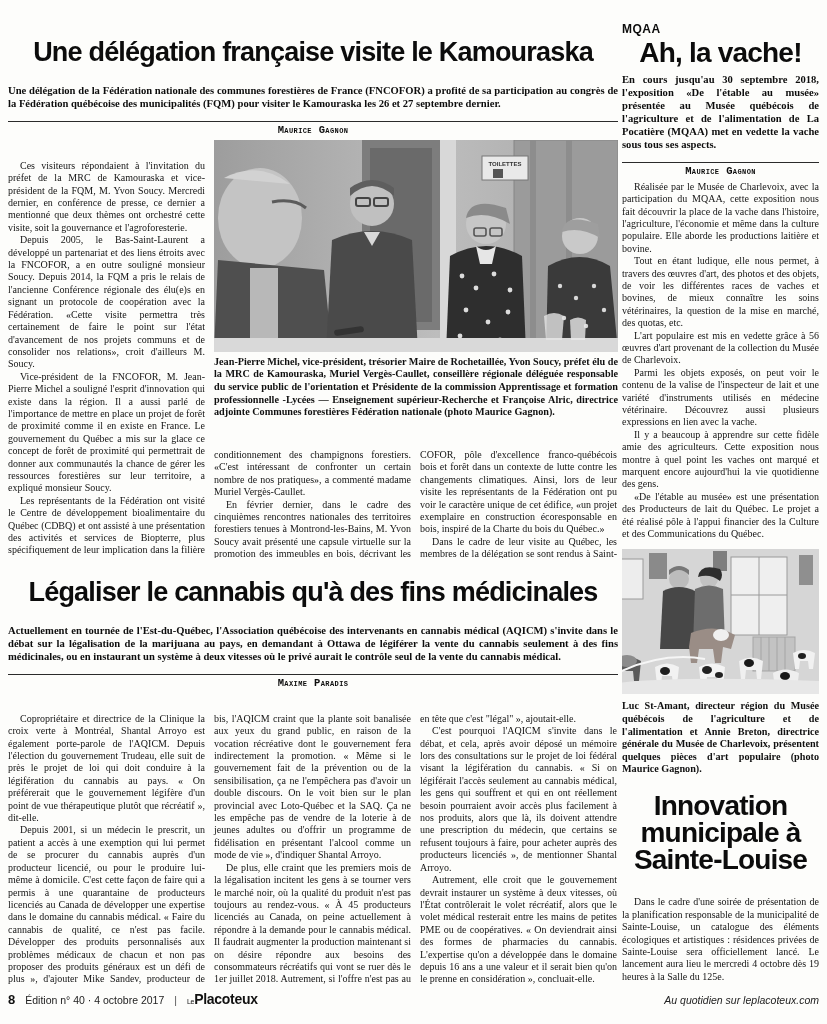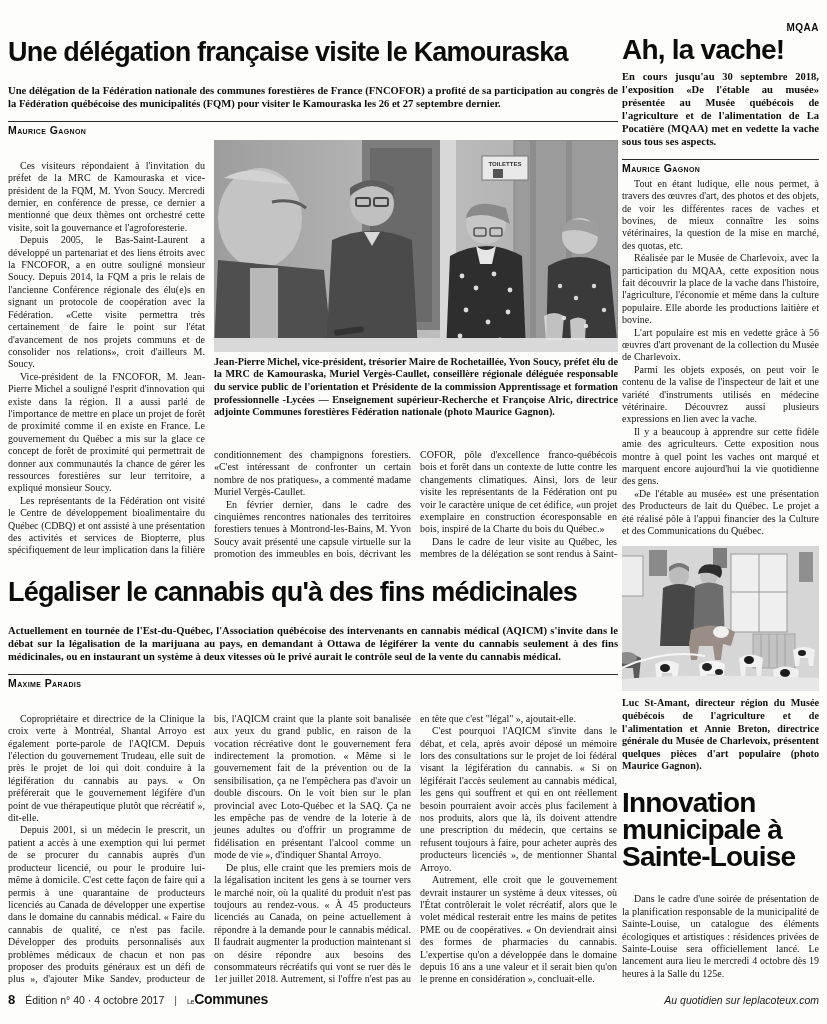--- a/index.html
+++ b/index.html
@@ -6,39 +6,39 @@
   body{
     width:827px;height:1024px;position:relative;
     background:#fdfdfb;color:#111;
     font-family:"Liberation Serif", serif;
     overflow:hidden;
   }
   .region{position:absolute;overflow:hidden;}
   
   .headline{
     font-family:"Liberation Sans", sans-serif;
-    font-weight:bold;color:#0c0c0c;
+    font-weight:bold;text-align:center;color:#0c0c0c;
     letter-spacing:-0.8px;line-height:1.04;
   }
   .h-xl{font-size:27px;}
   .h-lg{font-size:28px;}
   .kicker{
     font-family:"Liberation Sans", sans-serif;font-weight:bold;
-    font-size:10px;text-align:right;letter-spacing:0.5px;color:#0c0c0c;
+    font-size:12px;text-align:left;letter-spacing:0.5px;color:#0c0c0c;
   }
   
   .standfirst{
     font-family:"Liberation Serif", serif;font-weight:bold;
     font-size:10.6px;line-height:13px;text-align:justify;margin-top:6px;color:#0d0d0d;
   }
   .rule{border:0;border-top:1px solid #2b2b2b;margin:5px 0 0 0;}
   .byline{
-    font-family:Liberation Sans, sans-serif;font-weight:bold;
+    font-family:Liberation Mono, monospace;font-weight:bold;
     font-variant:small-caps;font-size:10.5px;letter-spacing:0.4px;
-    text-align:left;margin:2px 0 4px 0;color:#0d0d0d;
+    text-align:center;margin:2px 0 4px 0;color:#0d0d0d;
   }
   
   .bodycol p{
     font-size:10px;line-height:12.4px;text-align:justify;
     text-indent:12px;margin:0;color:#141414;
   }
   .bodycol p.cont{text-indent:0;}
   .row{display:flex;gap:9px;}
   .w197{width:197px;flex:0 0 197px;margin-top:20px;}
   .w404{width:404px;flex:0 0 404px;}
@@ -183,22 +183,22 @@
   </div>
 </section>
 
 <aside class="region" style="top:22px;left:622px;width:197px;height:962px;">
   <div class="kicker">MQAA</div>
   <h2 class="headline h-lg" style="margin:2px 0 0 0;">Ah, la vache!</h2>
   <p class="standfirst">En cours jusqu'au 30 septembre 2018, l'exposition «De l'étable au musée» présentée au Musée québécois de l'agriculture et de l'alimentation de La Pocatière (MQAA) met en vedette la vache sous tous ses aspects.</p>
   <hr class="rule">
   <div class="byline">Maurice Gagnon</div>
   <div class="bodycol">
+    <p>Réalisée par le Musée de Charlevoix, avec la participation du MQAA, cette exposition nous fait découvrir la place de la vache dans l'histoire, l'agriculture, l'économie et même dans la culture populaire. Elle aborde les productions laitière et bovine.</p>
     <p>Tout en étant ludique, elle nous permet, à travers des œuvres d'art, des photos et des objets, de voir les différentes races de vaches et bovines, de mieux connaître les soins vétérinaires, la question de la mise en marché, des quotas, etc.</p>
-    <p>Réalisée par le Musée de Charlevoix, avec la participation du MQAA, cette exposition nous fait découvrir la place de la vache dans l'histoire, l'agriculture, l'économie et même dans la culture populaire. Elle aborde les productions laitière et bovine.</p>
     <p>L'art populaire est mis en vedette grâce à 56 œuvres d'art provenant de la collection du Musée de Charlevoix.</p>
     <p>Parmi les objets exposés, on peut voir le contenu de la valise de l'inspecteur de lait et une variété d'instruments utilisés en médecine vétérinaire. Découvrez aussi plusieurs expressions en lien avec la vache.</p>
     <p>Il y a beaucoup à apprendre sur cette fidèle amie des agriculteurs. Cette exposition nous montre à quel point les vaches ont marqué et marquent encore aujourd'hui la vie quotidienne des gens.</p>
     <p>«De l'étable au musée» est une présentation des Producteurs de lait du Québec. Le projet a été réalisé pôle à l'appui financier des la Culture et des Communications du Québec.</p>
   </div>
   <svg class="photo" style="margin:9px 0 0 -19px;" width="216" height="145" viewBox="0 0 216 145" aria-hidden="true">
     <rect width="216" height="145" fill="#d6d6d6"></rect>
 
     <rect x="128" y="8" width="56" height="78" fill="#efefef" stroke="#9a9a9a"></rect>
     <line x1="156" y1="8" x2="156" y2="86" stroke="#9a9a9a"></line>
@@ -249,16 +249,16 @@
   <div class="bodycol" style="margin-top:9px;">
     <p>Dans le cadre d'une soirée de présentation de la planification responsable de la municipalité de Sainte-Louise, un catalogue des éléments écologiques et artistiques : résidences privées de Sainte-Louise sera officiellement lancé. Le lancement aura lieu le mercredi 4 octobre dès 19 heures à la Salle du 125e.</p>
   </div>
 </aside>
 
 <footer class="footer">
   <div class="footer-left">
     <span class="pagenum">8</span>
     <span class="edition">Édition n° 40 · 4 octobre 2017</span>
     <span class="pipe">|</span>
-    <span class="brand"><span class="le">Le</span><span>Communes</span></span>
+    <span class="brand"><span class="le">Le</span><span>Placoteux</span></span>
   </div>
   <span class="tagline">Au quotidien sur leplacoteux.com</span>
 </footer>
 
 </body></html>

